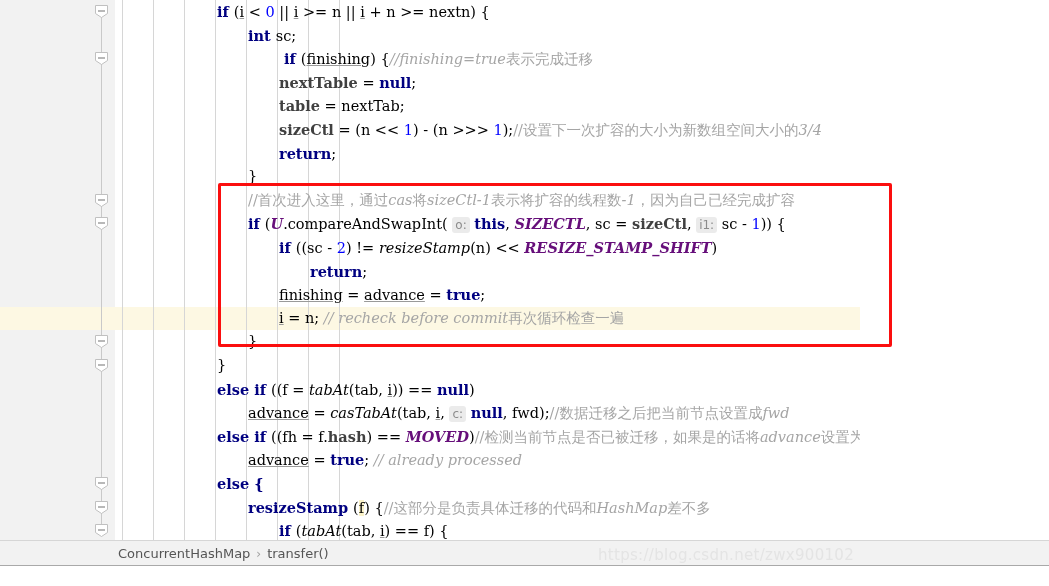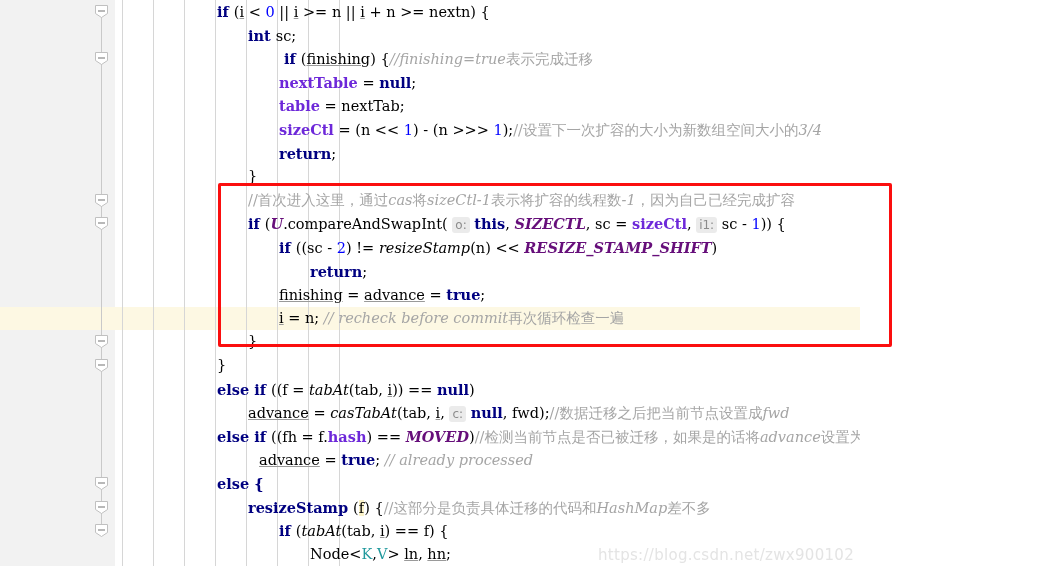--- a/index.html
+++ b/index.html
@@ -61,21 +61,21 @@
   .current-line-hl{
     position:absolute;left:0;right:0;height:23.6px;background:#fdf8e3;
   }
   .current-line-hl-gutter{
     position:absolute;left:0;width:115px;height:23.6px;background:#fdf8e3;
   }
 
   
   .kw   {color:#000080;font-weight:bold;}
   .num  {color:#0000ff;}
-  .fld  {color:#6d28d9;font-weight:bold;}
+  .fld  {color:#404040;font-weight:bold;}
   .sfld {color:#660e7a;font-weight:bold;font-style:italic;}
   .meth {color:#000000;font-style:italic;}
   .cls  {color:#20999d;}
   .cmt  {color:#a5a5a5;font-style:italic;}
   .cmtcn{color:#a5a5a5;font-style:normal;}
   .plain{color:#000000;}
   .ul   {text-decoration:underline;text-decoration-color:#9a9a9a;}
   .hint {
     background:#ebebeb;color:#8c8c8c;
     font-style:normal;font-size:12px;
@@ -251,27 +251,30 @@
         <div class="line" style="top: 212.4px;"><span class="txt" style="left: 133px;"><span class="kw">if </span><span class="plain">(</span><span class="sfld">U</span><span class="plain">.compareAndSwapInt( </span><span class="hint">o:</span><span class="plain"> </span><span class="kw">this</span><span class="plain">, </span><span class="sfld">SIZECTL</span><span class="plain">, sc = </span><span class="fld">sizeCtl</span><span class="plain">, </span><span class="hint">i1:</span><span class="plain"> sc - </span><span class="num">1</span><span class="plain">)) {</span></span></div>
         <div class="line" style="top: 236px;"><span class="txt" style="left: 164px;"><span class="kw">if </span><span class="plain">((sc - </span><span class="num">2</span><span class="plain">) != </span><span class="meth">resizeStamp</span><span class="plain">(n) &lt;&lt; </span><span class="sfld">RESIZE_STAMP_SHIFT</span><span class="plain">)</span></span></div>
         <div class="line" style="top: 259.6px;"><span class="txt" style="left: 195px;"><span class="kw">return</span><span class="plain">;</span></span></div>
         <div class="line" style="top: 283.2px; text-decoration: underline;"><span class="txt" style="left: 164px;"><span class="plain ul">finishing</span><span class="plain"> = </span><span class="plain ul">advance</span><span class="plain"> = </span><span class="kw">true</span><span class="plain">;</span></span></div>
         <div class="line" style="top: 306.8px;"><span class="txt" style="left: 164px;"><span class="plain ul">i</span><span class="plain"> = n; </span><span class="cmt">// recheck before commit</span><span class="cmtcn">再次循环检查一遍</span></span></div>
         <div class="line" style="top: 330.4px;"><span class="txt" style="left: 133px;"><span class="plain">}</span></span></div>
         <div class="line" style="top: 354px;"><span class="txt" style="left: 102px;"><span class="plain">}</span></span></div>
         <div class="line" style="top: 377.6px;"><span class="txt" style="left: 102px;"><span class="kw">else if </span><span class="plain">((f = </span><span class="meth">tabAt</span><span class="plain">(tab, </span><span class="plain ul">i</span><span class="plain">)) == </span><span class="kw">null</span><span class="plain">)</span></span></div>
         <div class="line" style="top: 401.2px;"><span class="txt" style="left: 133px;"><span class="plain ul">advance</span><span class="plain"> = </span><span class="meth">casTabAt</span><span class="plain">(tab, </span><span class="plain ul">i</span><span class="plain">, </span><span class="hint">c:</span><span class="plain"> </span><span class="kw">null</span><span class="plain">, fwd);</span><span class="cmtcn">//数据迁移之后把当前节点设置成</span><span class="cmt">fwd</span></span></div>
         <div class="line" style="top: 424.8px;"><span class="txt" style="left: 102px;"><span class="kw">else if </span><span class="plain">((fh = f.</span><span class="fld">hash</span><span class="plain">) == </span><span class="sfld">MOVED</span><span class="plain">)</span><span class="cmtcn">//检测当前节点是否已被迁移，如果是的话将</span><span class="cmt">advance</span><span class="cmtcn">设置为</span><span class="cmt">true</span><span class="cmtcn">，继续推进下标</span></span></div>
-        <div class="line" style="top: 448.4px;"><span class="txt" style="left: 133px; padding-left: 11px;"><span class="plain ul">advance</span><span class="plain"> = </span><span class="kw">true</span><span class="plain">; </span><span class="cmt">// already processed</span></span></div>
+        <div class="line" style="top: 448.4px;"><span class="txt" style="left: 133px;"><span class="plain ul">advance</span><span class="plain"> = </span><span class="kw">true</span><span class="plain">; </span><span class="cmt">// already processed</span></span></div>
         <div class="line" style="top: 472px;"><span class="txt" style="left: 102px;"><span class="kw">else {</span></span></div>
         <div class="line" style="top: 495.6px;"><span class="txt" style="left: 133px;"><span class="kw">resizeStamp </span><span class="plain">(</span><span class="plain fhl">f</span><span class="plain">) {</span><span class="cmtcn">//这部分是负责具体迁移的代码和</span><span class="cmt">HashMap</span><span class="cmtcn">差不多</span></span></div>
         <div class="line" style="top: 519.2px;"><span class="txt" style="left: 164px;"><span class="kw">if </span><span class="plain">(</span><span class="meth">tabAt</span><span class="plain">(tab, </span><span class="plain ul">i</span><span class="plain">) == f) {</span></span></div>
         <div class="line" style="top: 542.8px;"><span class="txt" style="left: 195px;"><span class="plain">Node&lt;</span><span class="cls">K</span><span class="plain">,</span><span class="cls">V</span><span class="plain">&gt; </span><span class="plain ul">ln</span><span class="plain">, </span><span class="plain ul">hn</span><span class="plain">;</span></span></div>
       </div>
   </div>
 
   <div id="annot" class="annot-box" style="left: 218px; top: 183px; width: 668px; height: 158px; border-color: rgb(251, 14, 14);"></div>
 
+  <div class="breadcrumb-bar">
+    <div id="crumbs" class="crumbs"><span>ConcurrentHashMap</span><span class="crumb-sep">›</span><span>transfer()</span></div>
+  </div>
 
   <div class="watermark">https://blog.csdn.net/zwx900102</div>
 
 
 </div>
 
 </body></html>

